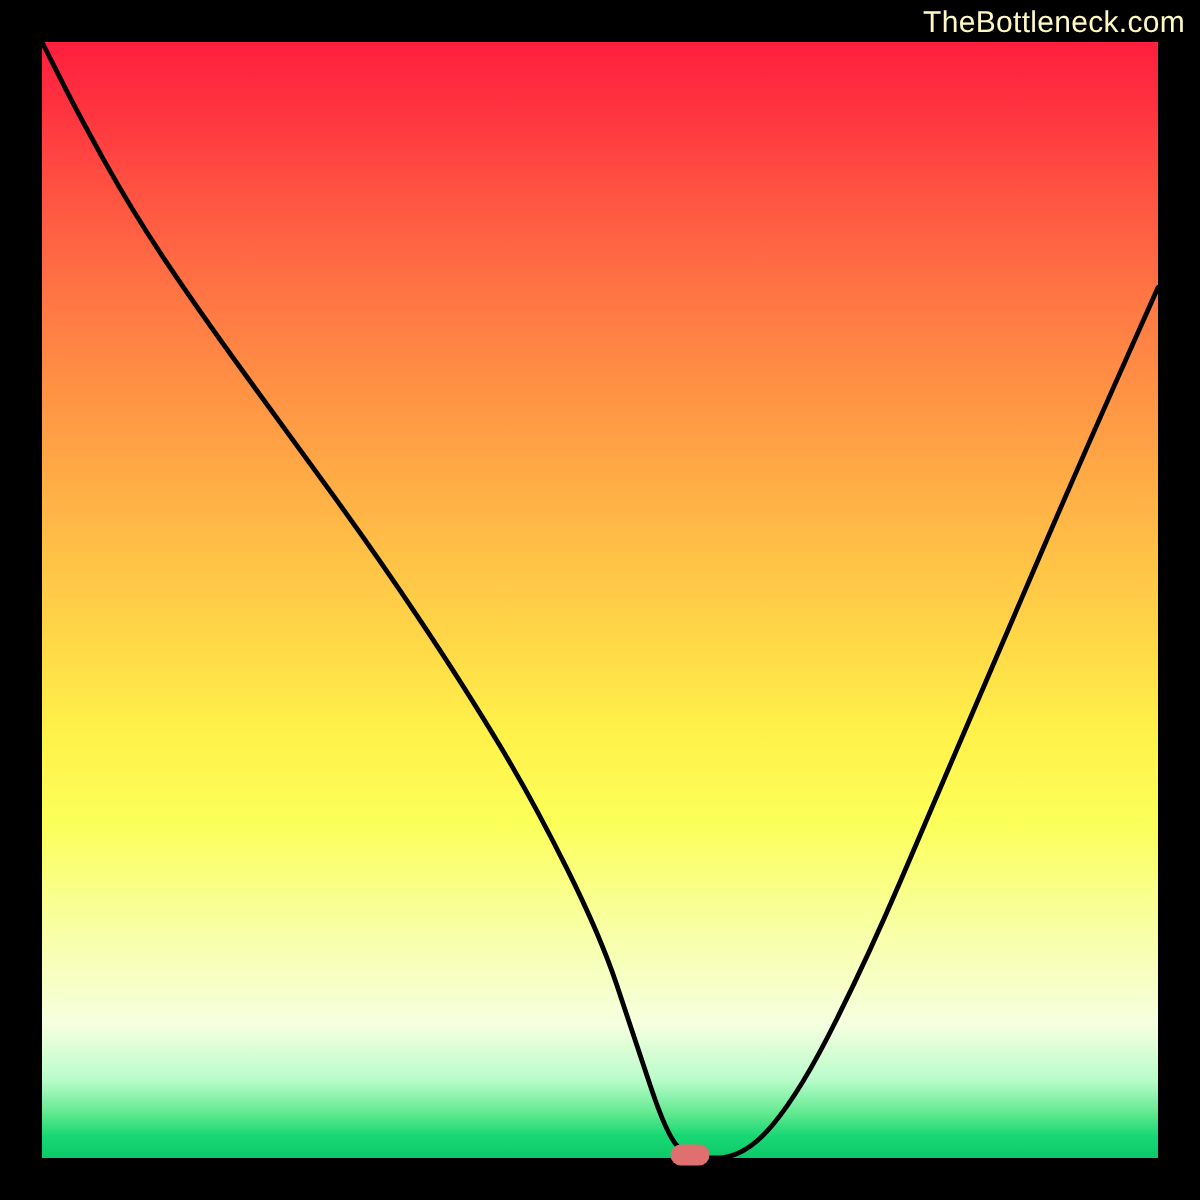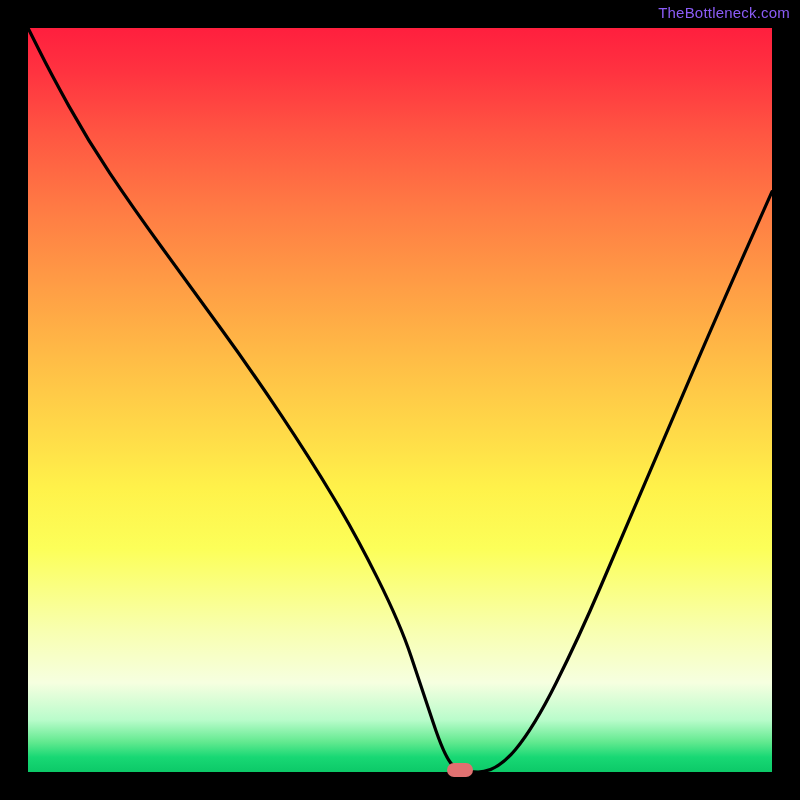--- a/index.html
+++ b/index.html
@@ -14,22 +14,22 @@
   .frame {
     position: relative;
     width: 800px;
     height: 800px;
     background: #000;
   }
   .watermark {
     position: absolute;
     top: 4px;
     right: 10px;
-    color: #8b5cf6;
-    font-size: 15px;
+    color: #fef9c3;
+    font-size: 20px;
     letter-spacing: 0.2px;
     z-index: 10;
   }
   .plot-area {
     position: absolute;
     left: 28px;
     top: 28px;
     width: 744px;
     height: 744px;
     background: linear-gradient(to bottom,

